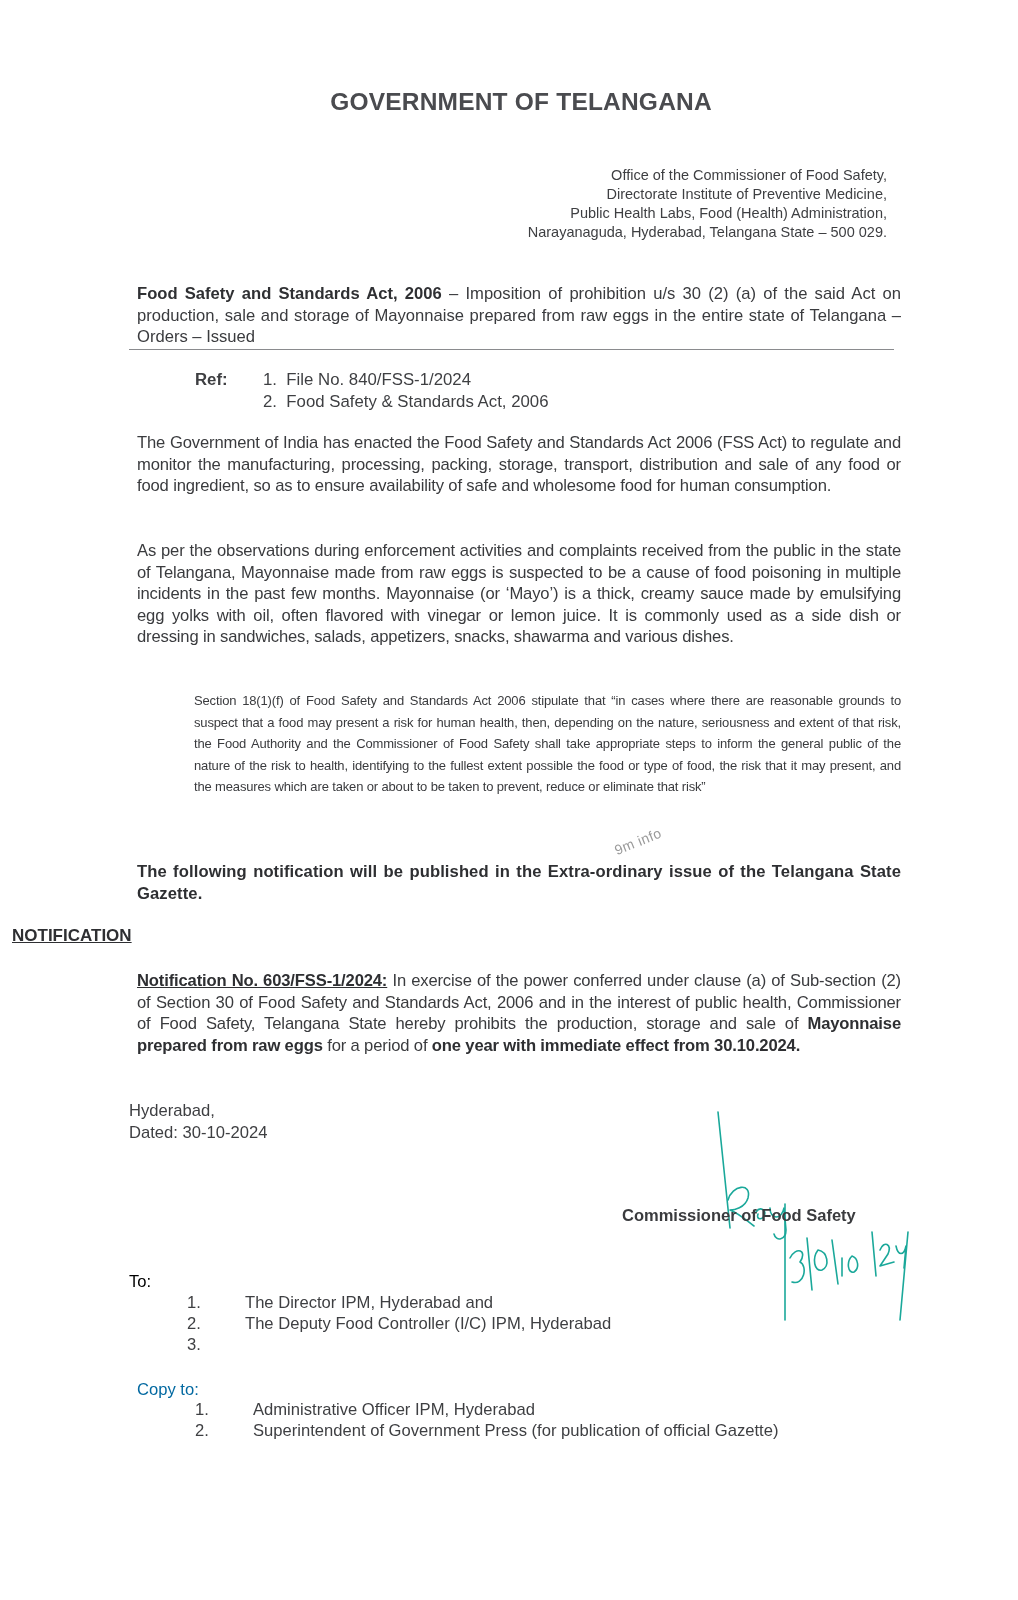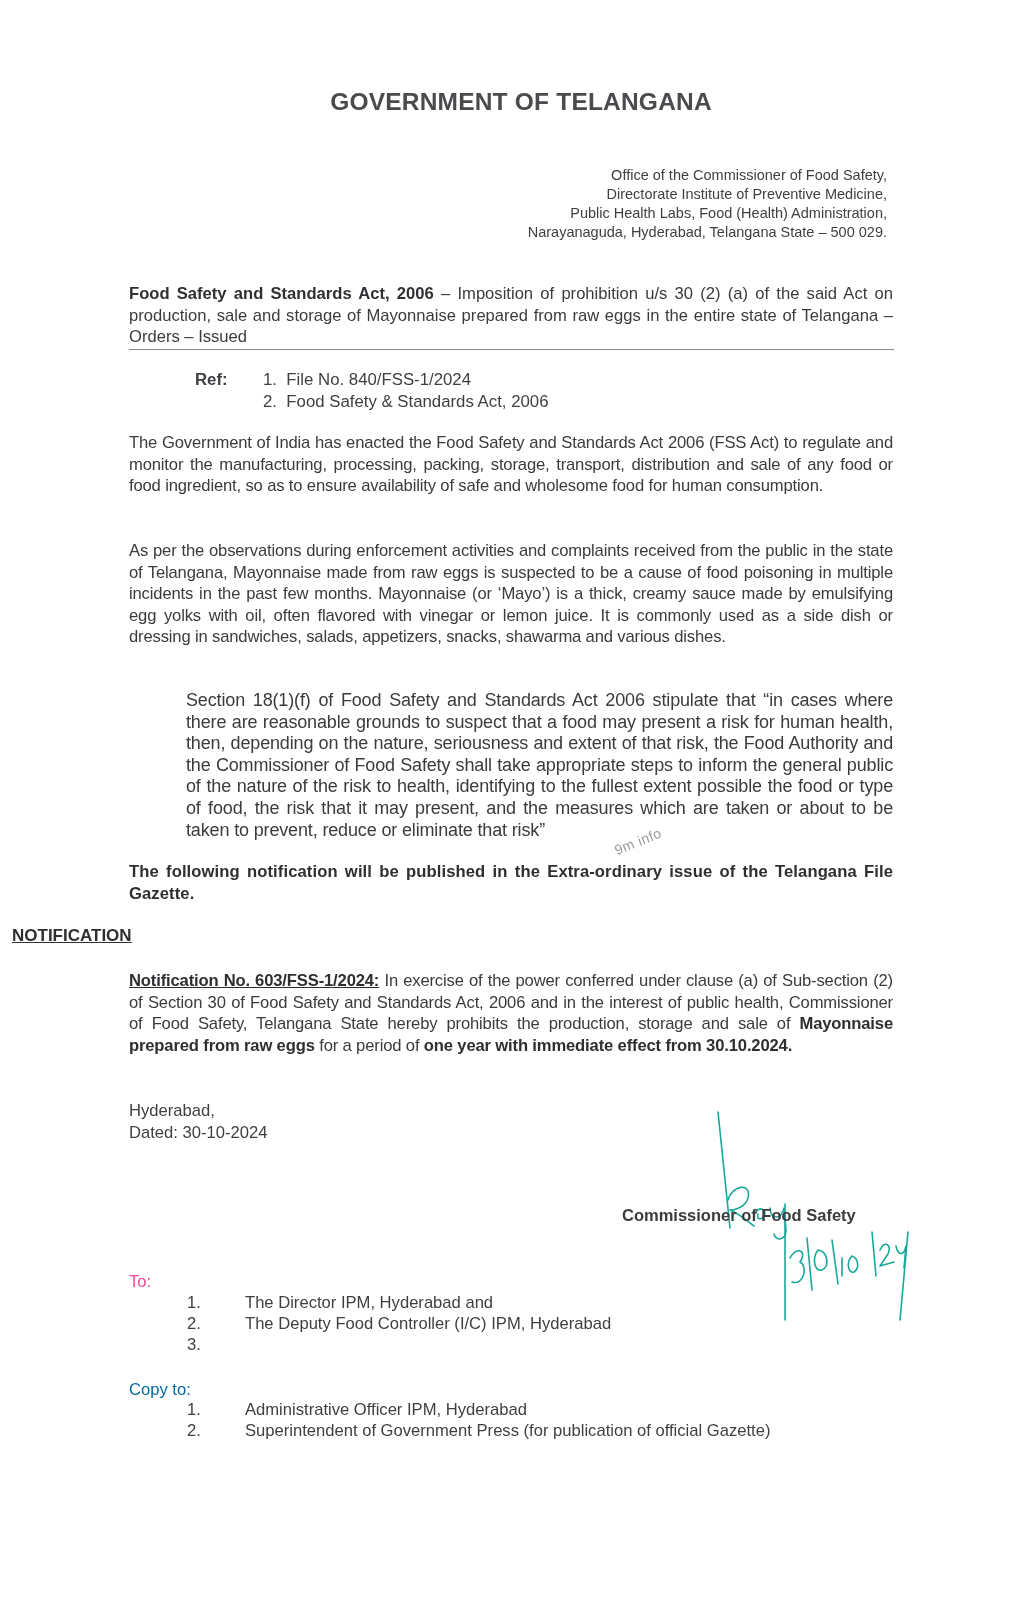--- a/index.html
+++ b/index.html
@@ -11,46 +11,46 @@
   .page { position:absolute; left:12px; top:0; width:1018px; height:1194px; }
   .abs { position:absolute; }
   .title {
     left:0; width:1018px; top:88px; text-align:center;
     font-family:"Liberation Sans", sans-serif; font-weight:bold; font-size:24.5px;
     color:#4a4b4f; letter-spacing:0.2px;
   }
   .address {
     right:143px; top:166px; text-align:right; font-size:14.5px; line-height:19px; color:#3e3f42;
   }
-  .cond { font-family:"Liberation Sans", sans-serif; font-stretch:condensed; }
+  .cond { font-family:"Liberation Sans", sans-serif; font-stretch:condensed;margin-left:8px; }
   .subject {
     left:117px; width:764px; top:283px; font-size:16.6px; line-height:21.5px;
     text-align:justify; color:#3a3b3e;
   }
   .subject b { color:#2f3033; }
   .rule { left:117px; width:765px; top:349px; height:0; border-top:1.2px solid #8a8b8e; }
   .ref { left:183px; top:369px; font-size:16.8px; line-height:22px; color:#3e3f42; }
   .ref .lbl { position:absolute; left:0; top:0;font-weight:bold; }
   .ref .items { position:absolute; left:68px; top:0; width:400px; }
   .para {
     left:117px; width:764px; font-size:16.6px; line-height:21.6px; text-align:justify; color:#3a3b3e;
     letter-spacing:-0.15px;
   }
   .quote {
-    left:174px; width:707px; top:690px; font-size:18px; line-height:21.6px; text-align:justify; color:#3a3b3e;
+    left:174px; width:707px; top:690px; font-size:13px; line-height:21.6px; text-align:justify; color:#3a3b3e;
     letter-spacing:-0.15px;
   }
   .bold { font-weight:bold; color:#2e2f32; }
   .notif-head {
     left:0; width:1018px; top:926px; font-size:17px; font-weight:bold; text-decoration:underline; color:#2e2f32;
   }
   .uline { text-decoration:underline; }
   .place { left:117px; top:1100px; font-size:16.6px; line-height:21.5px; color:#3e3f42; }
   .sig-label { left:610px; top:1206px; font-size:16.5px; font-weight:bold; color:#3a3b3e; }
-  .to-label { left:117px; top:1272px; font-size:16.6px; color:#ec4899; }
+  .to-label { left:117px; top:1272px; font-size:16.6px; color:#000000; }
   .list { font-size:16.6px; line-height:21.6px; color:#3e3f42; }
   .list .num { position:absolute; left:0; }
   .list .txt { position:absolute; left:58px; white-space:nowrap; }
   .copy-label { left:117px; top:1380px; font-size:16.6px; color:#0369a1; }
   .watermark {
     left:606px; top:842px; font-size:14px; color:#9a9a9a; transform:rotate(-22deg); transform-origin:left bottom;
     letter-spacing:0.5px;
   }
   svg.sig { position:absolute; left:0; top:0; }
 </style>
@@ -79,21 +79,21 @@
       <div style="white-space:pre">1.  File No. 840/FSS-1/2024</div>
       <div style="white-space:pre">2.  Food Safety &amp; Standards Act, 2006</div>
     </div>
   </div>
 
   <div class="abs para cond" style="top:432px">The Government of India has enacted the Food Safety and Standards Act 2006 (FSS Act) to regulate and monitor the manufacturing, processing, packing, storage, transport, distribution and sale of any food or food ingredient, so as to ensure availability of safe and wholesome food for human consumption.</div>
   <div class="abs para cond" style="top:540px">As per the observations during enforcement activities and complaints received from the public in the state of Telangana, Mayonnaise made from raw eggs is suspected to be a cause of food poisoning in multiple incidents in the past few months. Mayonnaise (or ‘Mayo’) is a thick, creamy sauce made by emulsifying egg yolks with oil, often flavored with vinegar or lemon juice. It is commonly used as a side dish or dressing in sandwiches, salads, appetizers, snacks, shawarma and various dishes.</div>
 
   <div class="abs quote cond">Section 18(1)(f) of Food Safety and Standards Act 2006 stipulate that “in cases where there are reasonable grounds to suspect that a food may present a risk for human health, then, depending on the nature, seriousness and extent of that risk, the Food Authority and the Commissioner of Food Safety shall take appropriate steps to inform the general public of the nature of the risk to health, identifying to the fullest  extent possible the food or type of food, the risk that it may present, and the measures which are taken or about to be taken to prevent, reduce or eliminate that risk”</div>
 
-  <div class="abs para cond bold" style="top:861px; letter-spacing:0.1px;">The following notification will be published in the Extra-ordinary issue of the Telangana File Gazette.</div>
+  <div class="abs para cond bold" style="top:861px; letter-spacing:0.1px;">The following notification will be published in the Extra-ordinary issue of the Telangana State Gazette.</div>
 
   <div class="abs notif-head">NOTIFICATION</div>
 
   <div class="abs para cond" style="top:970px">
     <span class="bold uline">Notification No. 603/FSS-1/2024:</span><span> In exercise of the power conferred under clause (a) of Sub-section (2) of Section 30 of Food Safety and Standards Act, 2006 and in the interest of public health, Commissioner of Food Safety, Telangana State hereby prohibits the production, storage and sale of </span><span class="bold">Mayonnaise prepared from raw eggs</span><span> for a period of </span><span class="bold">one year with immediate effect from 30.10.2024.</span>
   </div>
 
   <div class="abs place">
     <div>Hyderabad,</div>
     <div>Dated: 30-10-2024</div>

